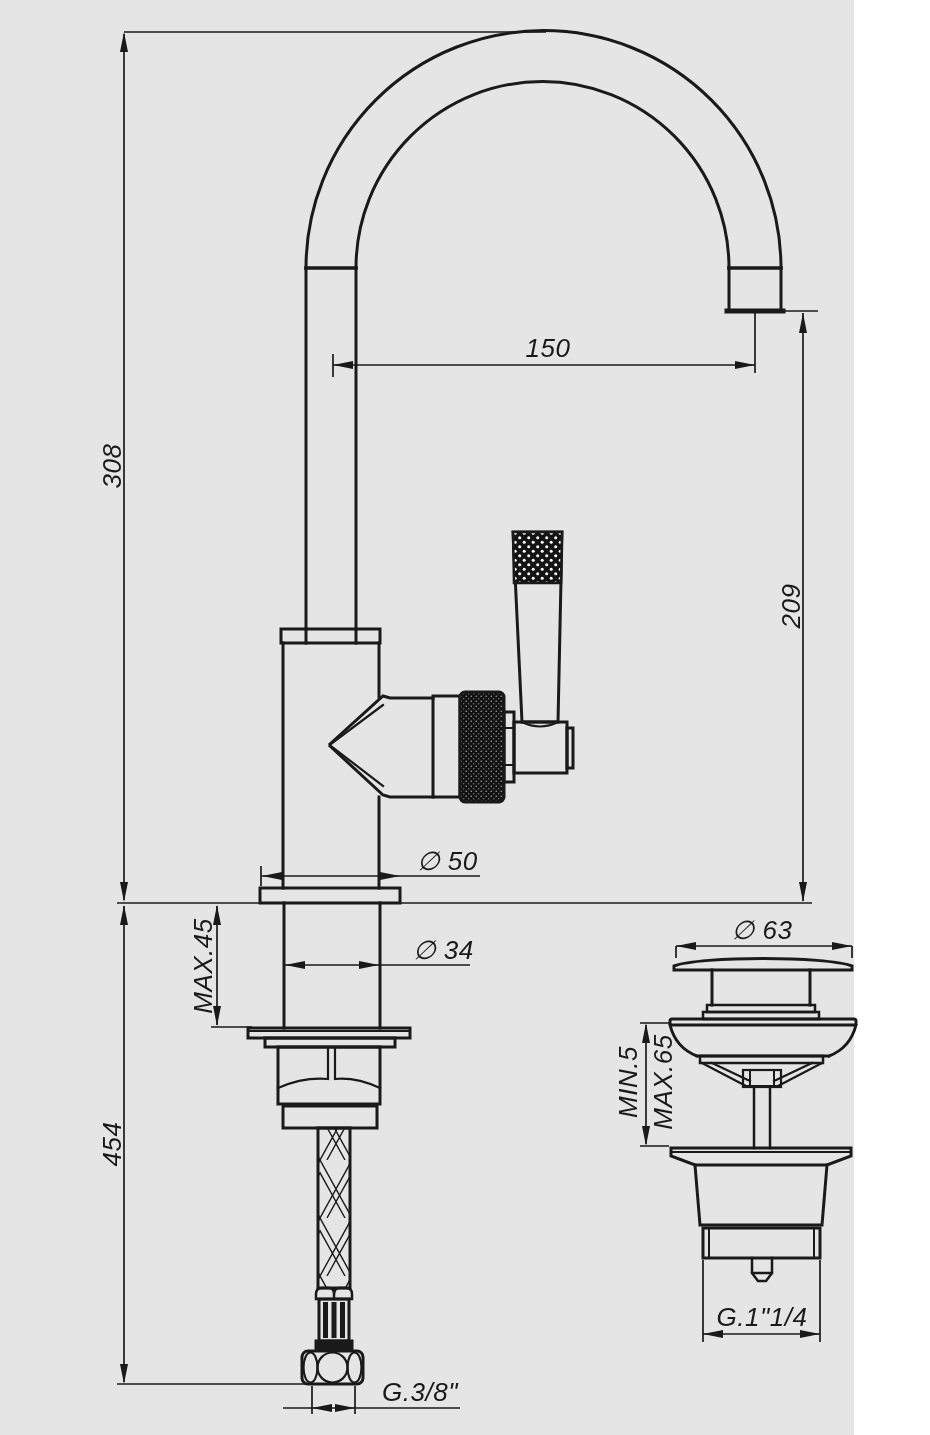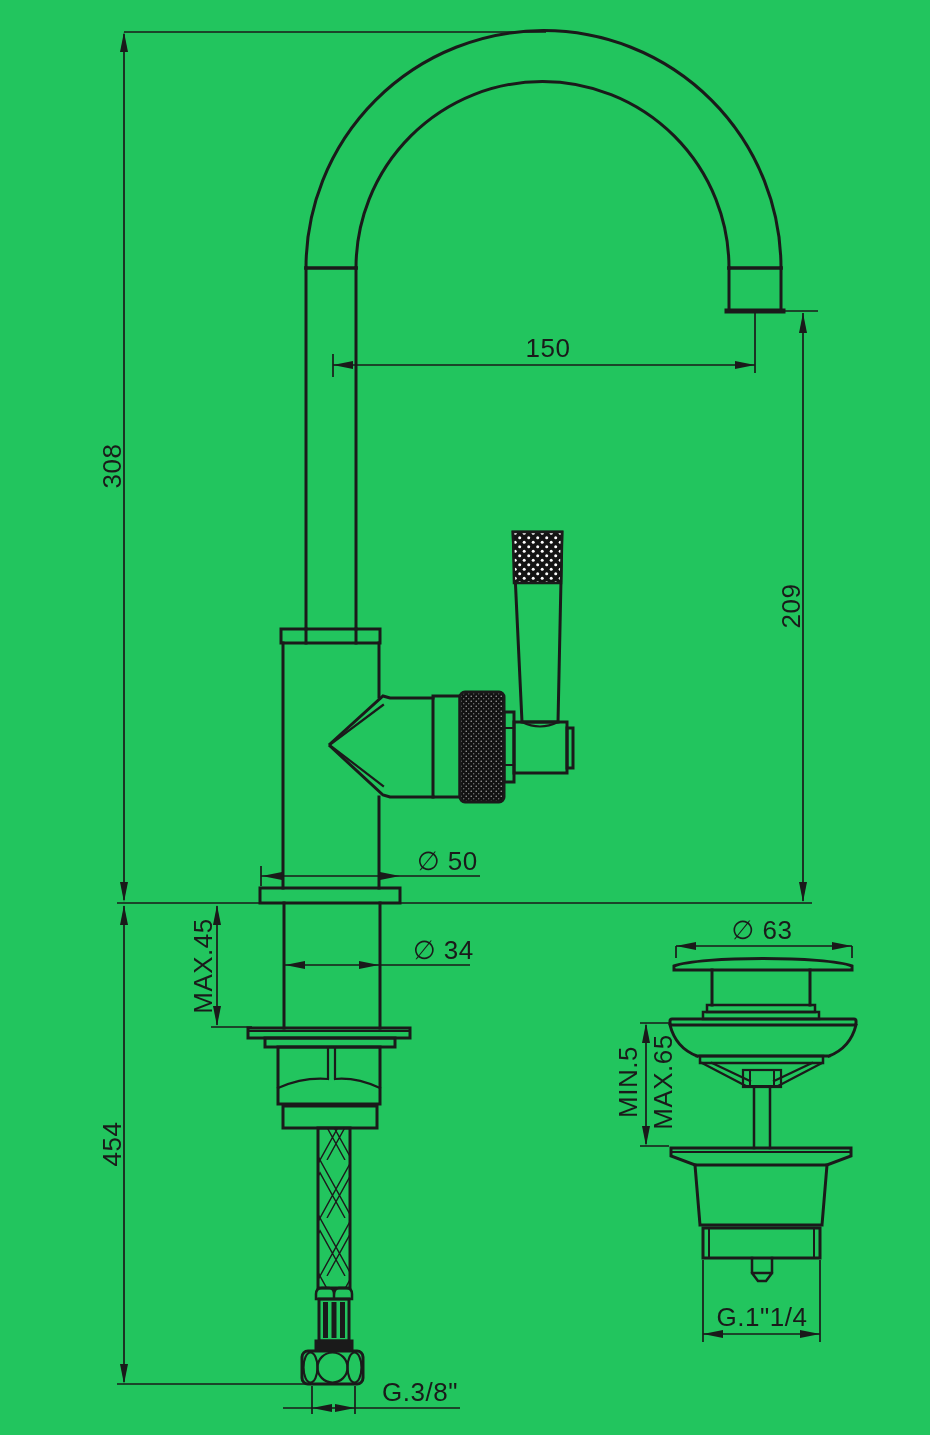--- a/index.html
+++ b/index.html
@@ -1,20 +1,21 @@
 <!DOCTYPE html>
 <html><head>
 <meta charset="utf-8">
 <style>
   html, body { margin: 0; padding: 0; background: #ffffff; }
   .canvas {
     position: relative;
-    width: 930px; height: 1435px;
-    background: #22c55e;
+    width: 854px; height: 1435px;
+    background: #e5e5e5;
     font-family: "Liberation Sans", sans-serif;
+    font-style: italic;
   }
   svg { display: block; }
   text {
     font-family: "Liberation Sans", sans-serif;
     font-size: 26px;
     fill: #1a1a1a;
     letter-spacing: 0.5px;
   }
 </style>
 </head>

